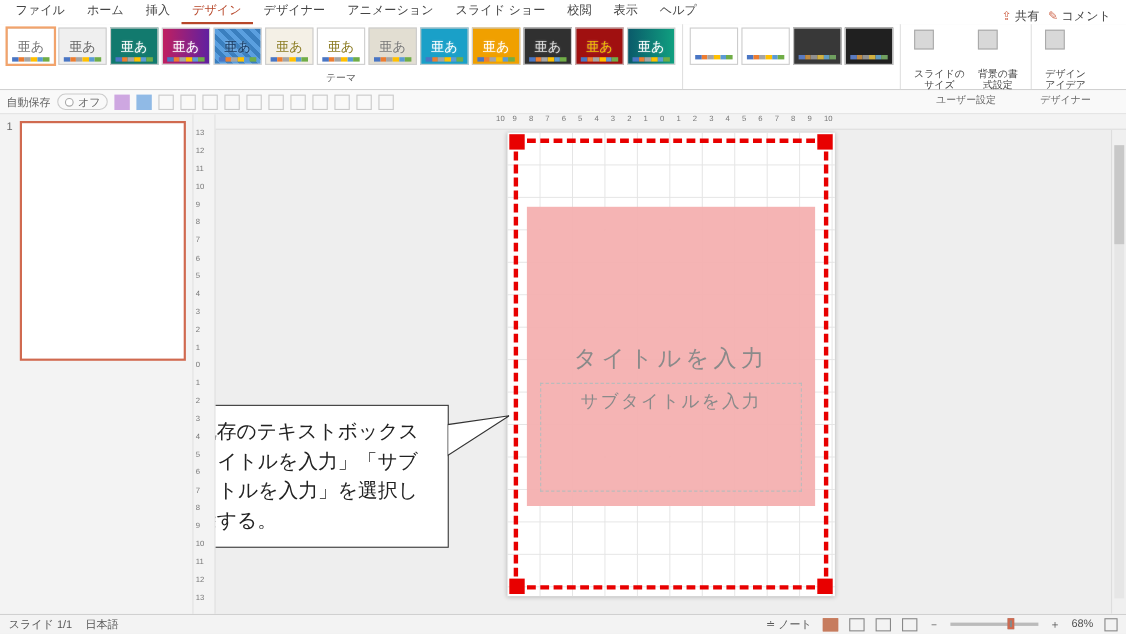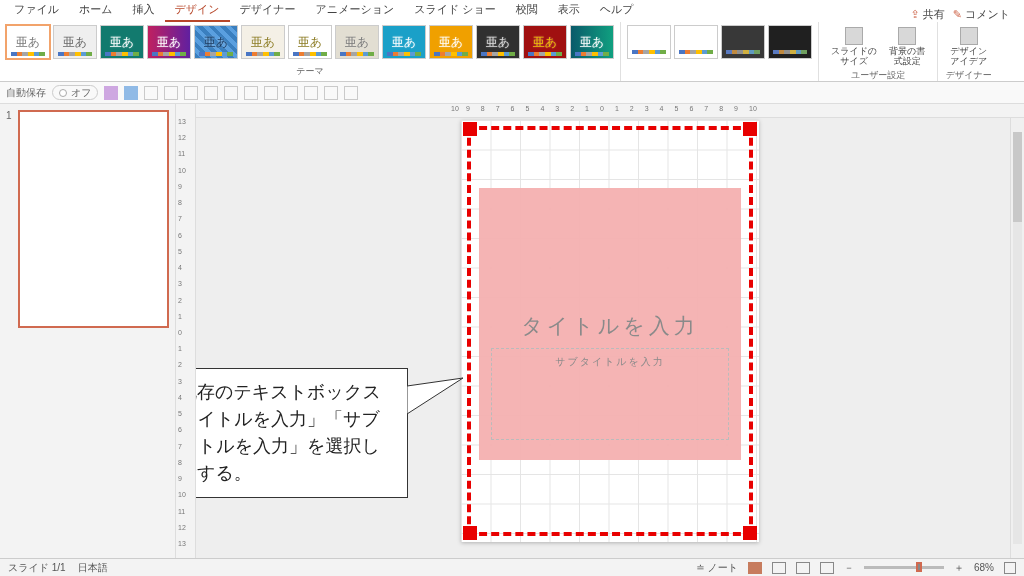--- a/index.html
+++ b/index.html
@@ -18,21 +18,21 @@
 .rgroup-label { font-size: 9px; color: #666; text-align: center; margin-top: auto; padding-bottom: 2px; }
 .theme-row { display: flex; gap: 3px; }
 .theme-swatch { width: 44px; height: 34px; border: 1px solid #ccc; display: flex; align-items: center; justify-content: center; font-size: 11px; cursor: pointer; position: relative; overflow: hidden; }
 .theme-swatch .txt { text-shadow: 0 0 2px rgba(255,255,255,.4); font-size: 12px; }
 .theme-swatch .stripes { position: absolute; bottom: 2px; left: 4px; right: 4px; height: 4px; display: flex; }
 .theme-swatch .stripes span { flex: 1; }
 .theme-swatch.sel { outline: 2px solid #f2a36b; outline-offset: -1px; }
 .var-swatch { width: 44px; height: 34px; border: 1px solid #ccc; background: #fff; cursor: pointer; position: relative; }
 .var-swatch .stripes { position: absolute; bottom: 4px; left: 4px; right: 4px; height: 4px; display: flex; }
 .var-swatch .stripes span { flex: 1; }
-.rbtn { display: flex; flex-direction: column; align-items: center; justify-content: center; padding: 2px 6px; gap: 2px; cursor: pointer; }
+.rbtn { display: flex; flex-direction: column; align-items: flex-start; justify-content: center; padding: 2px 6px; gap: 18px; cursor: pointer; }
 .rbtn .ic { width: 18px; height: 18px; background: #d8d8d8; border: 1px solid #aaa; }
 .rbtn .lbl { font-size: 9px; color: #444; text-align: center; line-height: 1.1; }
 
 
 .qat { height: 22px; background: #f9f9f9; border-bottom: 1px solid #ddd; display: flex; align-items: center; gap: 6px; padding: 0 6px; font-size: 10px; color: #666; }
 .qat .chip { border: 1px solid #ccc; border-radius: 8px; padding: 0 6px; display: flex; align-items: center; gap: 4px; height: 15px; }
 .qat .chip .dot { width: 8px; height: 8px; border-radius: 50%; background: #fff; border: 1px solid #aaa; }
 .qat .ic { width: 14px; height: 14px; display: inline-block; opacity: .6; border: 1px solid #aaa; }
 .qat .ic.purple { background: #b070d0; border: none; }
 .qat .ic.blue { background: #4a90d9; border: none; }
@@ -52,21 +52,21 @@
 
 .slide { width: 298px; height: 422px; background: #fff; box-shadow: 0 1px 4px rgba(0,0,0,.25); position: relative; }
 .grid { position: absolute; inset: 0; background-image:
   linear-gradient(#e2e2e2 1px, transparent 1px),
   linear-gradient(90deg, #e2e2e2 1px, transparent 1px);
   background-size: 29.5px 29.5px; opacity: .9; }
 .guide-box { position: absolute; border: 4px dashed #e80000; }
 .pink-box { position: absolute; background: #f4b0b0; opacity: .95; }
 .title-ph { position: absolute; text-align: center; color: #8a8a8a; font-family: "Yu Mincho", serif; }
 .title-ph .t1 { font-size: 21px; letter-spacing: 4px; }
-.title-ph .t2 { font-size: 10px; letter-spacing: 2px; margin-top: 8px; border: 1px dashed #bbb; padding: 6px 0 70px 0; text-align: center; }
+.title-ph .t2 { font-size: 16px; letter-spacing: 2px; margin-top: 8px; border: 1px dashed #bbb; padding: 6px 0 70px 0; text-align: center; }
 .corner { position: absolute; width: 14px; height: 14px; background: #e80000; }
 
 
 .callout { position: absolute; background: #fff; border: 1px solid #333; padding: 10px 12px; font-size: 18px; color: #222; line-height: 1.5; }
 
 
 .status { height: 18px; background: #f3f3f3; border-top: 1px solid #ccc; display: flex; align-items: center; font-size: 10px; color: #555; padding: 0 8px; gap: 12px; }
 .status .right { margin-left: auto; display: flex; align-items: center; gap: 10px; }
 .status .viewbtn { width: 14px; height: 12px; border: 1px solid #888; display: inline-block; cursor: pointer; }
 .status .viewbtn.active { background: #c77c5e; border-color: #c77c5e; }

